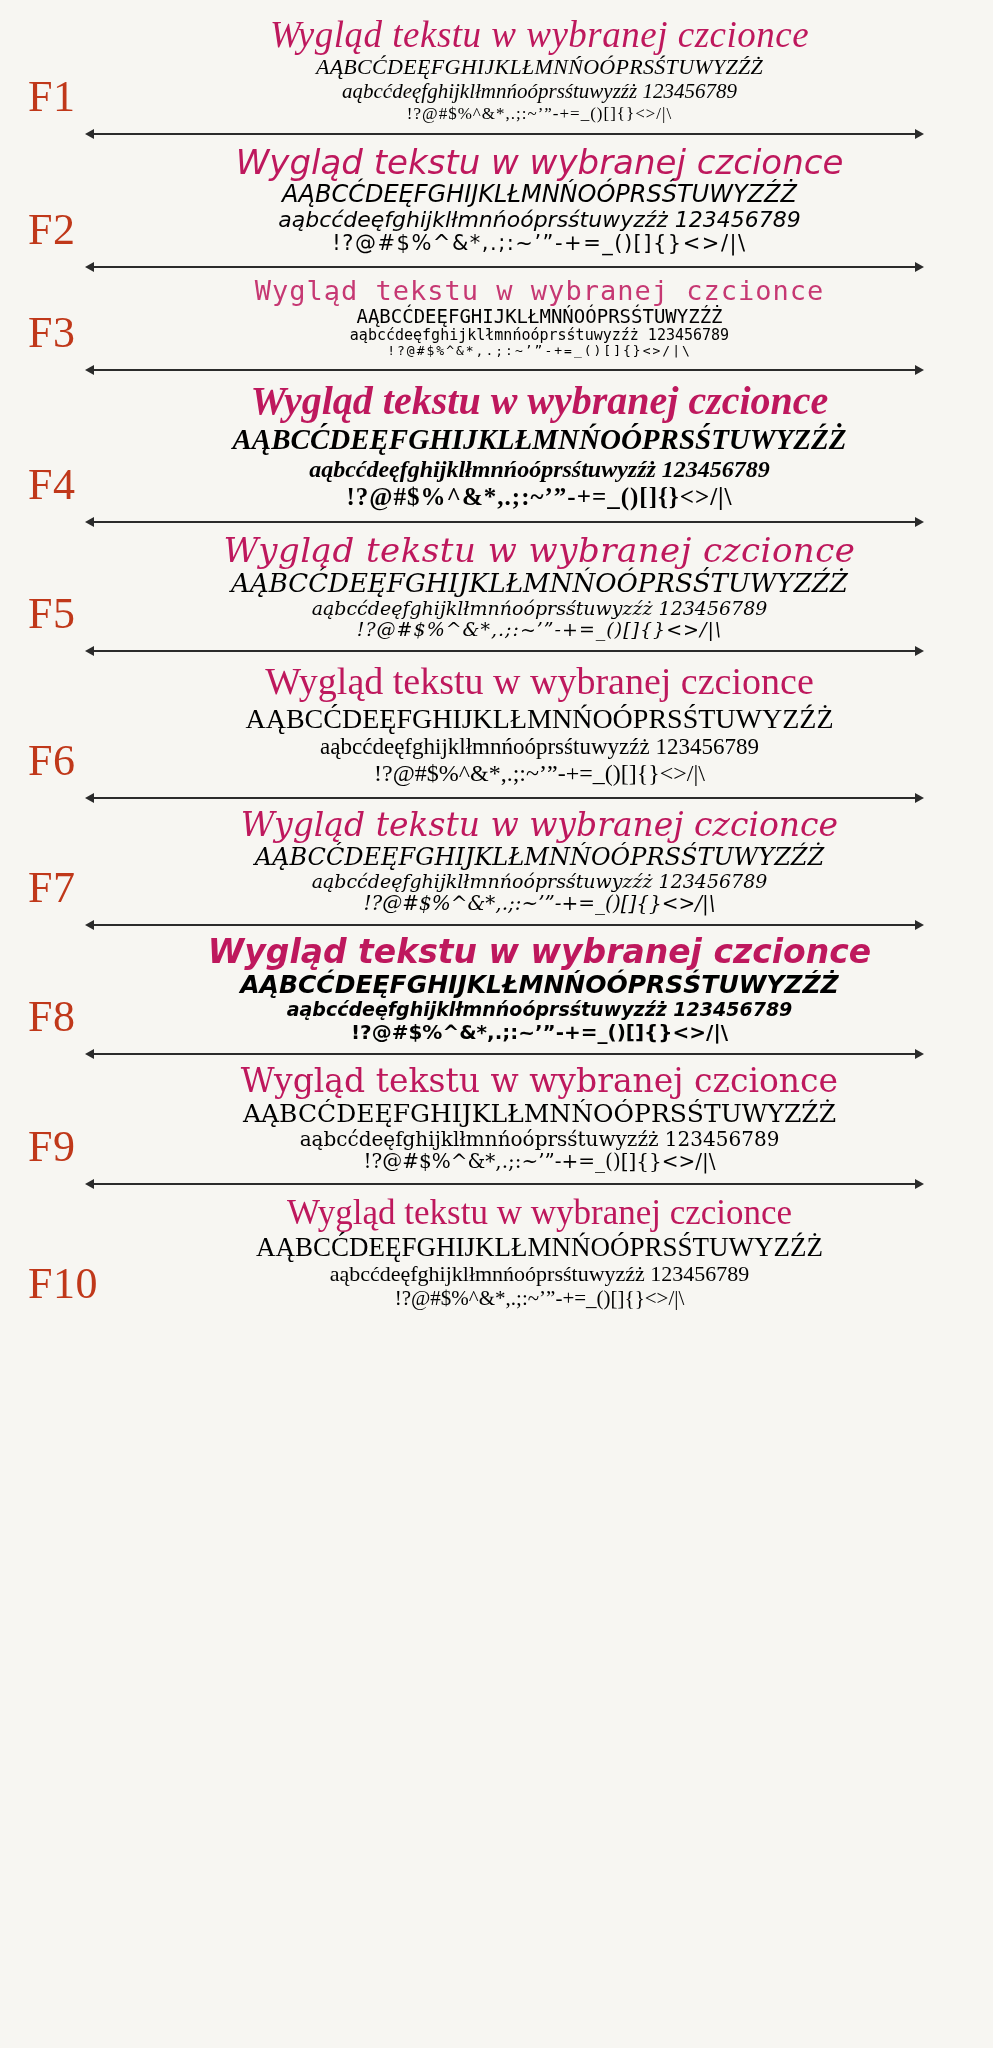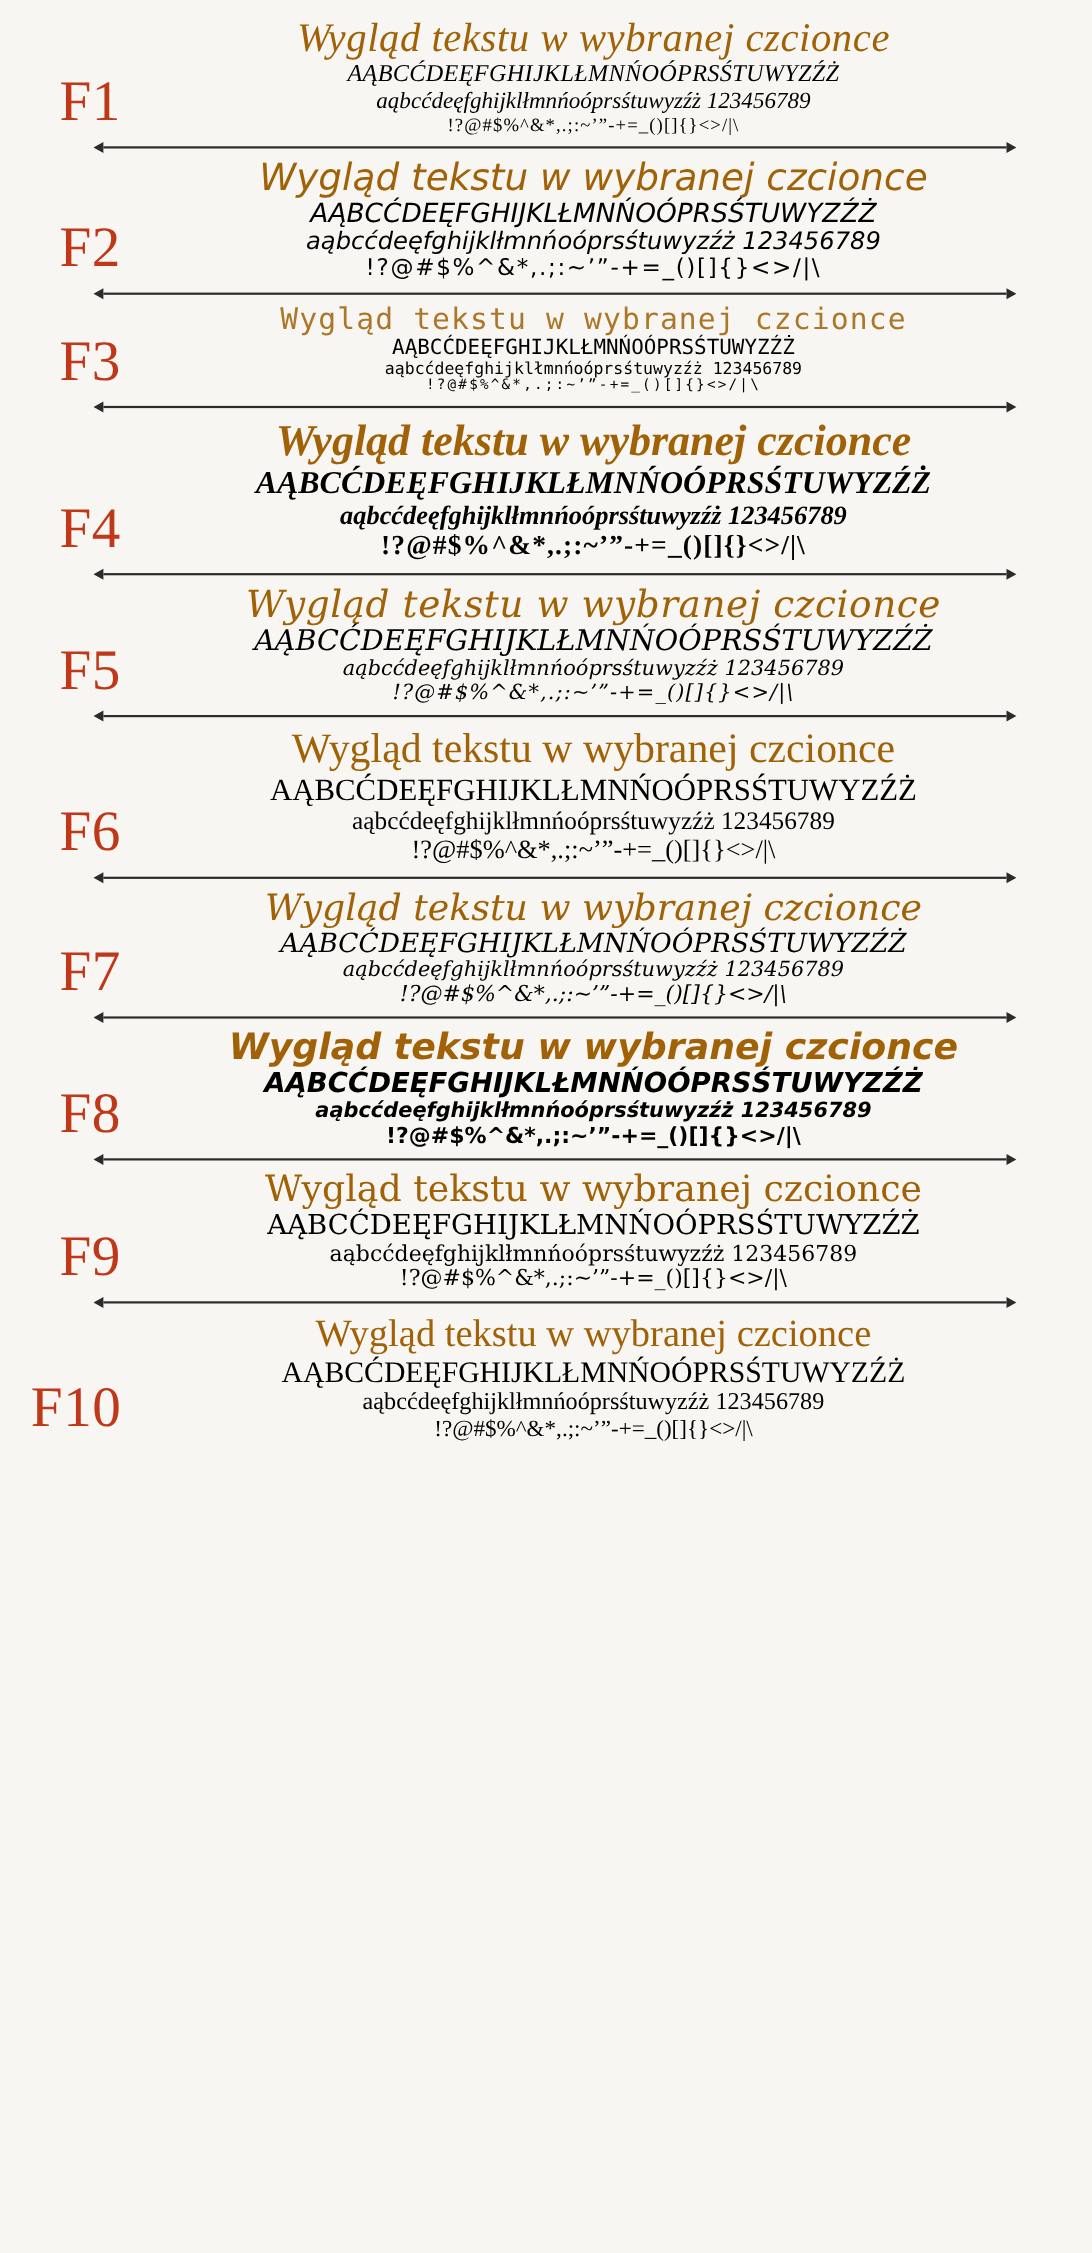--- a/index.html
+++ b/index.html
@@ -28,34 +28,34 @@
     display: flex;
     align-items: center;
     padding-left: 86px;
     box-sizing: border-box;
   }
   .label {
     position: absolute;
     left: 6px;
     bottom: 4px;
     width: 82px;
-    text-align: right;
+    text-align: left;
     color: #c0381a;
     font-family: "Liberation Serif", serif;
     font-weight: 400;
-    font-size: 52px;
+    font-size: 44px;
     line-height: 1;
     letter-spacing: 0.5px;
   }
   .lines {
     flex: 1 1 auto;
     text-align: center;
     line-height: 1.12;
   }
-  .l1 { color: #a16207; }
+  .l1 { color: #be185d; }
   .l2, .l3, .l4 { color: #000000; }
   .rule {
     position: relative;
     height: 14px;
     margin: 4px 0 2px 0;
     padding: 0 56px 0 72px;
   }
   .rule .bar {
     position: relative;
     height: 2px;

